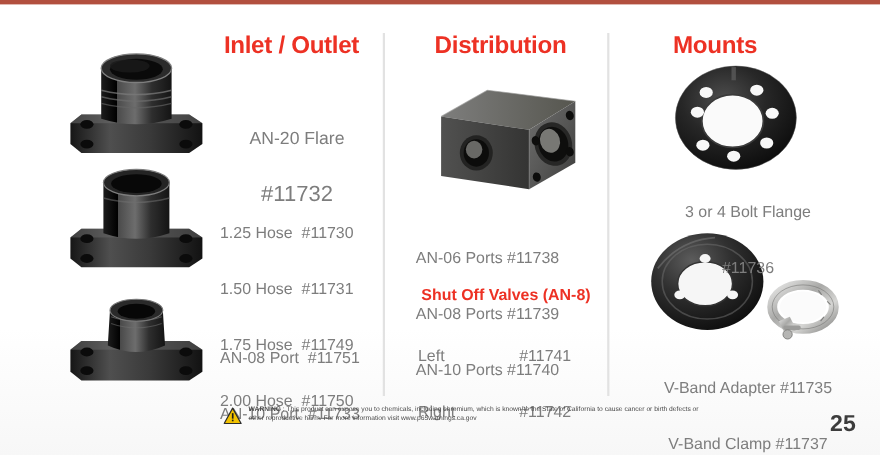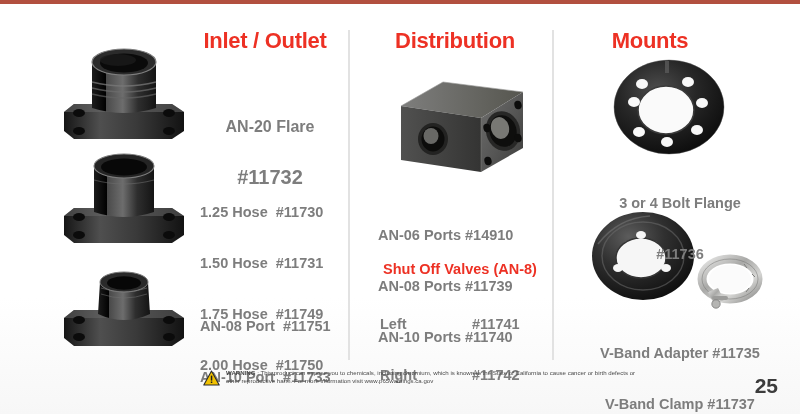--- a/index.html
+++ b/index.html
@@ -35,21 +35,21 @@
     white-space: nowrap;
     text-align: center;
   }
   #head-inlet { left: 185px; top: 28px; width: 160px; }
   #head-dist  { left: 375px; top: 28px; width: 160px; }
   #head-mount { left: 570px; top: 28px; width: 160px; }
 
   .spec {
     position: absolute;
     color: #7d7d7d;
-    font-weight: bold;
+    font-weight: normal;
     font-size: 14.5px;
     line-height: 17px;
     white-space: pre;
   }
   .spec.center { text-align: center; }
   .sub-head {
     position: absolute;
     color: #ed3124;
     font-weight: bold;
     font-size: 14.5px;
@@ -210,21 +210,21 @@
 
     <ellipse cx="50" cy="71" rx="15" ry="16" fill="#232322"></ellipse>
     <ellipse cx="50" cy="71" rx="11.5" ry="12.5" fill="#0c0c0b"></ellipse>
     <ellipse cx="48" cy="68" rx="7.5" ry="8" fill="#b5b5b1" opacity="0.55"></ellipse>
 
     <path d="M18 38 L60 14 L140 24" stroke="#9a9a98" stroke-width="1" fill="none" opacity="0.65"></path>
     <path d="M98 50 L98 104" stroke="#8a8a88" stroke-width="0.9" fill="none" opacity="0.5"></path>
   </svg>
 
   <div class="spec" style="left:378px;top:193px">
-    <div>AN-06 Ports #14910</div>
+    <div>AN-06 Ports #11738</div>
     <div>AN-08 Ports #11739</div>
     <div>AN-10 Ports #11740</div>
   </div>
 
   <div class="sub-head" style="left:383px;top:261px">Shut Off Valves (AN-8)</div>
 
   <div class="spec" style="left:380px;top:282px">
     <div style="display:flex">
       <span style="display:inline-block;width:92px">Left</span>
       <span>#11741</span>
@@ -294,21 +294,21 @@
 
     <path d="M14 40 L20 52 L30 48 L24 36 Z" fill="url(#steel)"></path>
     <rect x="18" y="44" width="16" height="4" rx="2" fill="#9c9c9a"></rect>
     <circle cx="22" cy="52" r="4.2" fill="#b5b5b3" stroke="#7a7a78" stroke-width="0.8"></circle>
 
     <path d="M50 12 L53 16" stroke="#7f7f7d" stroke-width="1"></path>
     <path d="M58 22 L61 25" stroke="#7f7f7d" stroke-width="1"></path>
     <path d="M52 40 L55 36" stroke="#7f7f7d" stroke-width="1"></path>
   </svg>
 
-  <div class="spec center" style="left:580px;top:161px;width:200px">
+  <div class="spec center" style="left:580px;top:151px;width:200px">
     <div>3 or 4 Bolt Flange</div>
     <div>#11736</div>
   </div>
 
   <div class="spec center" style="left:580px;top:311px;width:200px">
     <div>V-Band Adapter #11735</div>
     <div>V-Band Clamp #11737</div>
   </div>
 
   <div class="warning">

